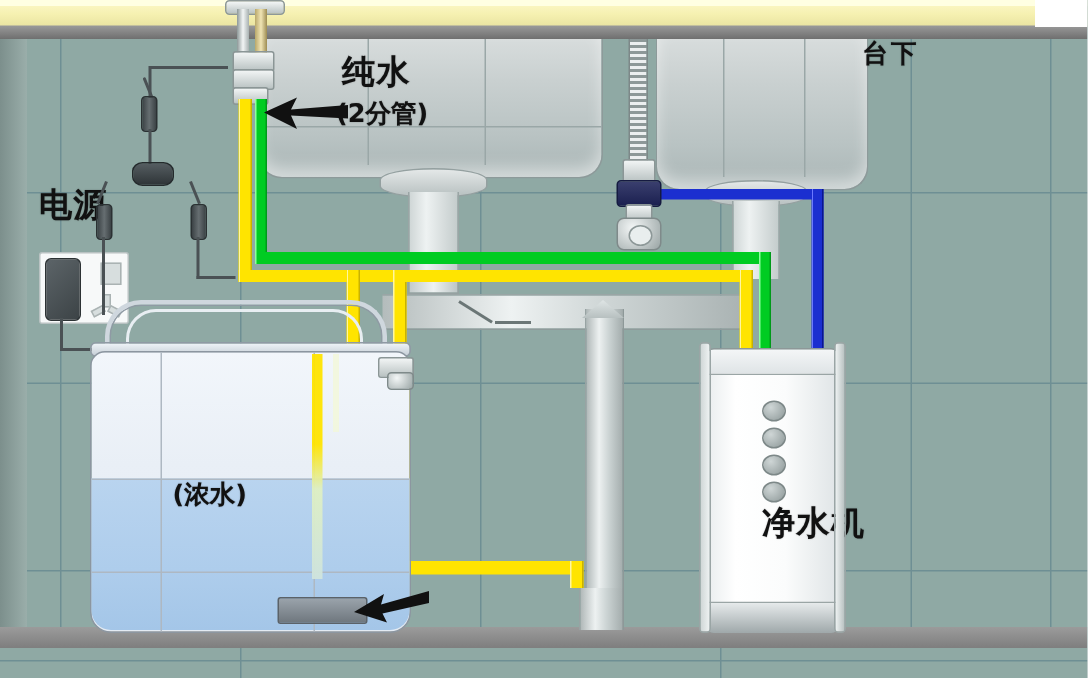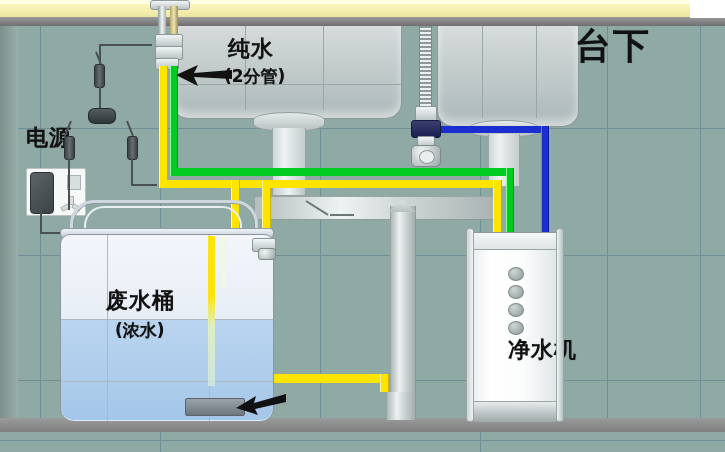--- a/index.html
+++ b/index.html
@@ -93,21 +93,21 @@
      border:1px solid #8b9696;border-radius:2px;}
   .nut{background:radial-gradient(circle at 35% 30%,#f3f6f6,#9aa5a5);
      border:1px solid #7f8a8a;border-radius:4px;}
 
   
   .cn{
      font-family:"DejaVu Sans","Liberation Sans",sans-serif;
      color:#111;font-weight:700;white-space:nowrap;line-height:1;
      text-shadow:0 0 1px rgba(0,0,0,.35);
   }
-  .cn-lg{font-size:36px;letter-spacing:2px;}
+  .cn-lg{font-size:17px;letter-spacing:2px;}
   .cn-md{font-size:22px;letter-spacing:1px;}
   .cn-sm{font-size:17px;}
   .arrow{position:absolute;}
 </style>
 </head>
 <body>
 
 <div id="stage">
 
   <div class="abs" id="wall"></div>
@@ -251,21 +251,20 @@
 
   <div class="abs cn cn-lg" style="left:575px;top:28px;">台下</div>
 
   <div class="abs cn cn-md" style="left:228px;top:38px;">纯水</div>
   <div class="abs cn cn-sm" style="left:224px;top:68px;">(2分管)</div>
   <svg class="arrow" style="left:176px;top:62px;" width="56" height="26" viewBox="0 0 56 26">
     <polygon points="0,13 22,3 18,11 56,8 56,17 18,15 22,24" fill="#111"></polygon>
   </svg>
 
 
-  <div class="abs cn cn-md" style="left:106px;top:290px;">废水桶</div>
   <div class="abs cn cn-sm" style="left:115px;top:322px;">(浓水)</div>
 
 
   <svg class="arrow" style="left:236px;top:394px;" width="50" height="22" viewBox="0 0 50 22">
     <polygon points="0,14 20,2 18,9 50,0 50,8 19,15 22,21" fill="#111"></polygon>
   </svg>
 
 </div>
 
 </body></html>

